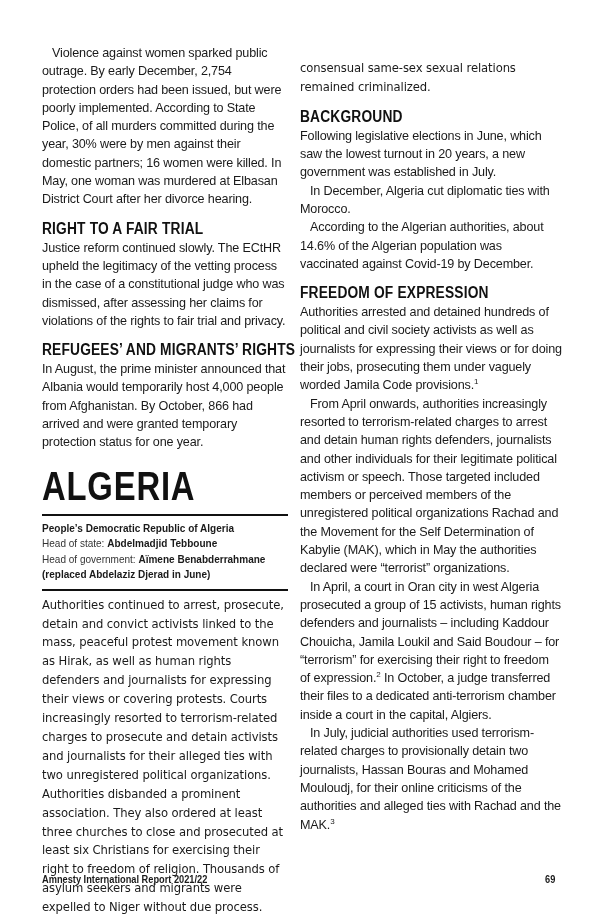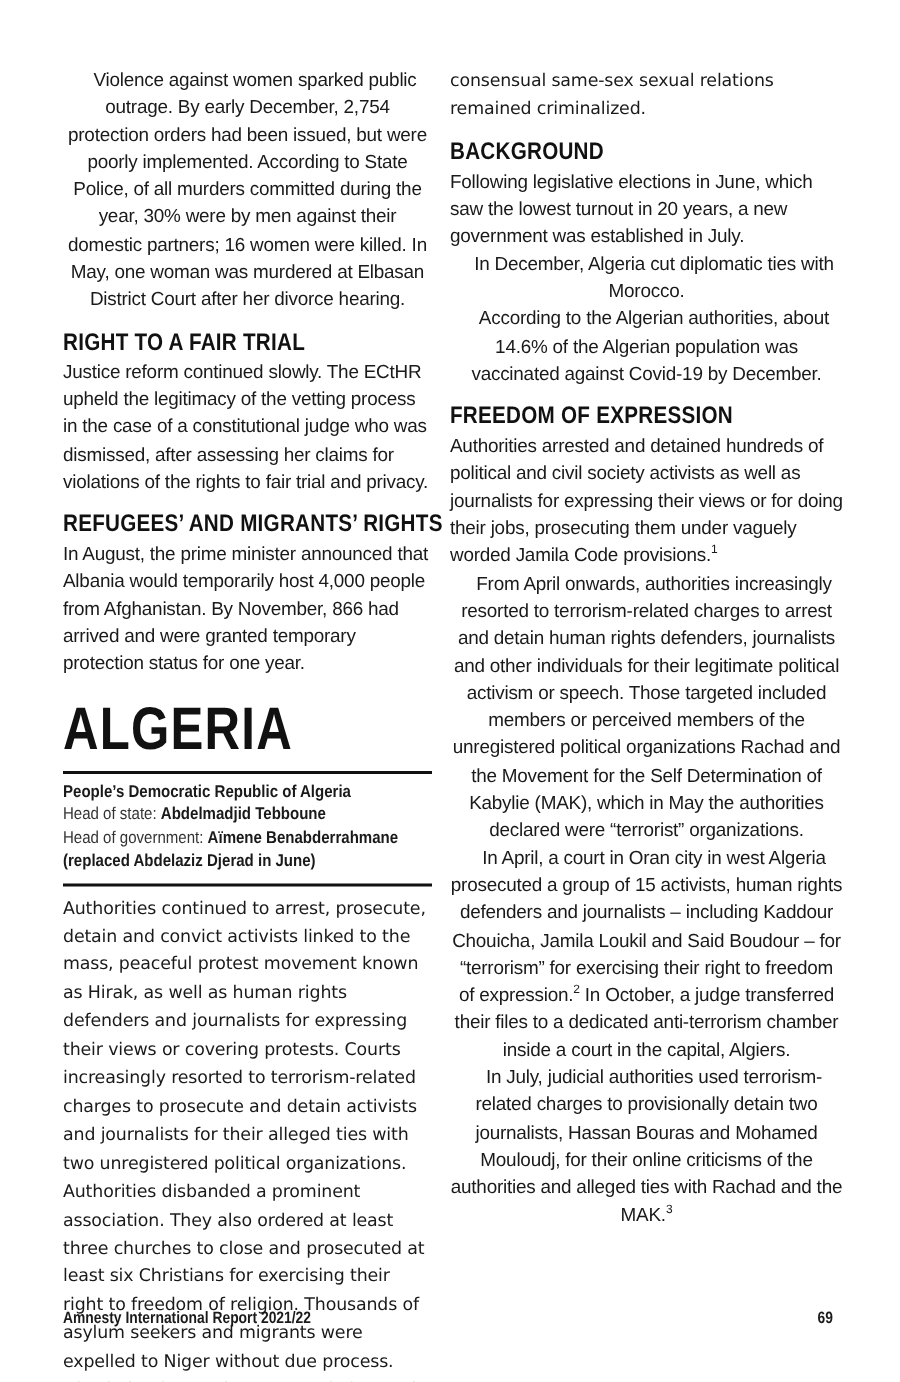--- a/index.html
+++ b/index.html
@@ -2,21 +2,21 @@
 <html><head>
 <meta charset="utf-8">
 <style>
   html, body { margin:0; padding:0; background:#ffffff; }
   body { width:600px; height:921px; position:relative; overflow:hidden; color:#1a1a1a;
          font-family:"Liberation Sans", sans-serif; }
   .col { position:absolute; top:44px; }
   .col-left { left:42px; width:246px; }
   .col-right { left:300px; width:262px; }
   p { margin:0; font-size:12.6px; line-height:18.3px; letter-spacing:-0.15px; font-family:"Liberation Sans", sans-serif; }
-  p.indent { text-indent:10px;text-align:center; }
+  p.indent { text-indent:10px; }
   h2 { margin:0; font-family:"Liberation Sans", sans-serif; font-weight:bold; font-size:16px; line-height:20px;
        letter-spacing:0.2px; transform:scaleX(0.86); transform-origin:left center; white-space:nowrap; color:#111; }
   .sec { margin-top:10px; }
   .country-title { font-family:"Liberation Sans", sans-serif; font-weight:bold; font-size:40px; line-height:44px;
        letter-spacing:1px; transform:scaleX(0.82); transform-origin:left center; margin:0; margin-top:12px; color:#111; white-space:nowrap; }
   .rule { height:0; border-top:2.5px solid #111; margin:6px 0 5px 0; }
   .facts { font-family:"Liberation Sans", sans-serif; font-size:11.4px; line-height:15.5px; transform:scaleX(0.88);
            transform-origin:left center; width:114%; white-space:nowrap; }
   .facts .bold { font-weight:bold; }
   .facts .label { color:#333; }
@@ -34,21 +34,21 @@
 <div class="col col-left">
   <p class="indent">Violence against women sparked public outrage. By early December, 2,754 protection orders had been issued, but were poorly implemented. According to State Police, of all murders committed during the year, 30% were by men against their domestic partners; 16 women were killed. In May, one woman was murdered at Elbasan District Court after her divorce hearing.</p>
 
   <div class="sec">
     <h2>RIGHT TO A FAIR TRIAL</h2>
     <p>Justice reform continued slowly. The ECtHR upheld the legitimacy of the vetting process in the case of a constitutional judge who was dismissed, after assessing her claims for violations of the rights to fair trial and privacy.</p>
   </div>
 
   <div class="sec">
     <h2>REFUGEES’ AND MIGRANTS’ RIGHTS</h2>
-    <p>In August, the prime minister announced that Albania would temporarily host 4,000 people from Afghanistan. By November, 866 had arrived and were granted temporary protection status for one year.</p>
+    <p>In August, the prime minister announced that Albania would temporarily host 4,000 people from Afghanistan. By October, 866 had arrived and were granted temporary protection status for one year.</p>
   </div>
 
   <div class="country-title">ALGERIA</div>
   <div class="rule"></div>
   <div class="facts">
     <div class="bold">People’s Democratic Republic of Algeria</div>
     <div>
       <span class="label">Head of state: </span><span class="bold">Abdelmadjid Tebboune</span>
     </div>
     <div>
@@ -56,21 +56,21 @@
     </div>
     <div class="bold">(replaced Abdelaziz Djerad in June)</div>
   </div>
   <div class="rule"></div>
   <div class="summary">
     <p>Authorities continued to arrest, prosecute, detain and convict activists linked to the mass, peaceful protest movement known as Hirak, as well as human rights defenders and journalists for expressing their views or covering protests. Courts increasingly resorted to terrorism-related charges to prosecute and detain activists and journalists for their alleged ties with two unregistered political organizations. Authorities disbanded a prominent association. They also ordered at least three churches to close and prosecuted at least six Christians for exercising their right to freedom of religion. Thousands of asylum seekers and migrants were expelled to Niger without due process. Discrimination against women in law and practice continued, and</p>
   </div>
 </div>
 
 <div class="col col-right">
-  <div class="summary" style="margin-top:0">
+  <div class="summary" style="margin-top:15px">
     <p>consensual same-sex sexual relations remained criminalized.</p>
   </div>
 
   <div class="sec">
     <h2>BACKGROUND</h2>
     <p>Following legislative elections in June, which saw the lowest turnout in 20 years, a new government was established in July.</p>
     <p class="indent">In December, Algeria cut diplomatic ties with Morocco.</p>
     <p class="indent">According to the Algerian authorities, about 14.6% of the Algerian population was vaccinated against Covid-19 by December.</p>
   </div>
 

